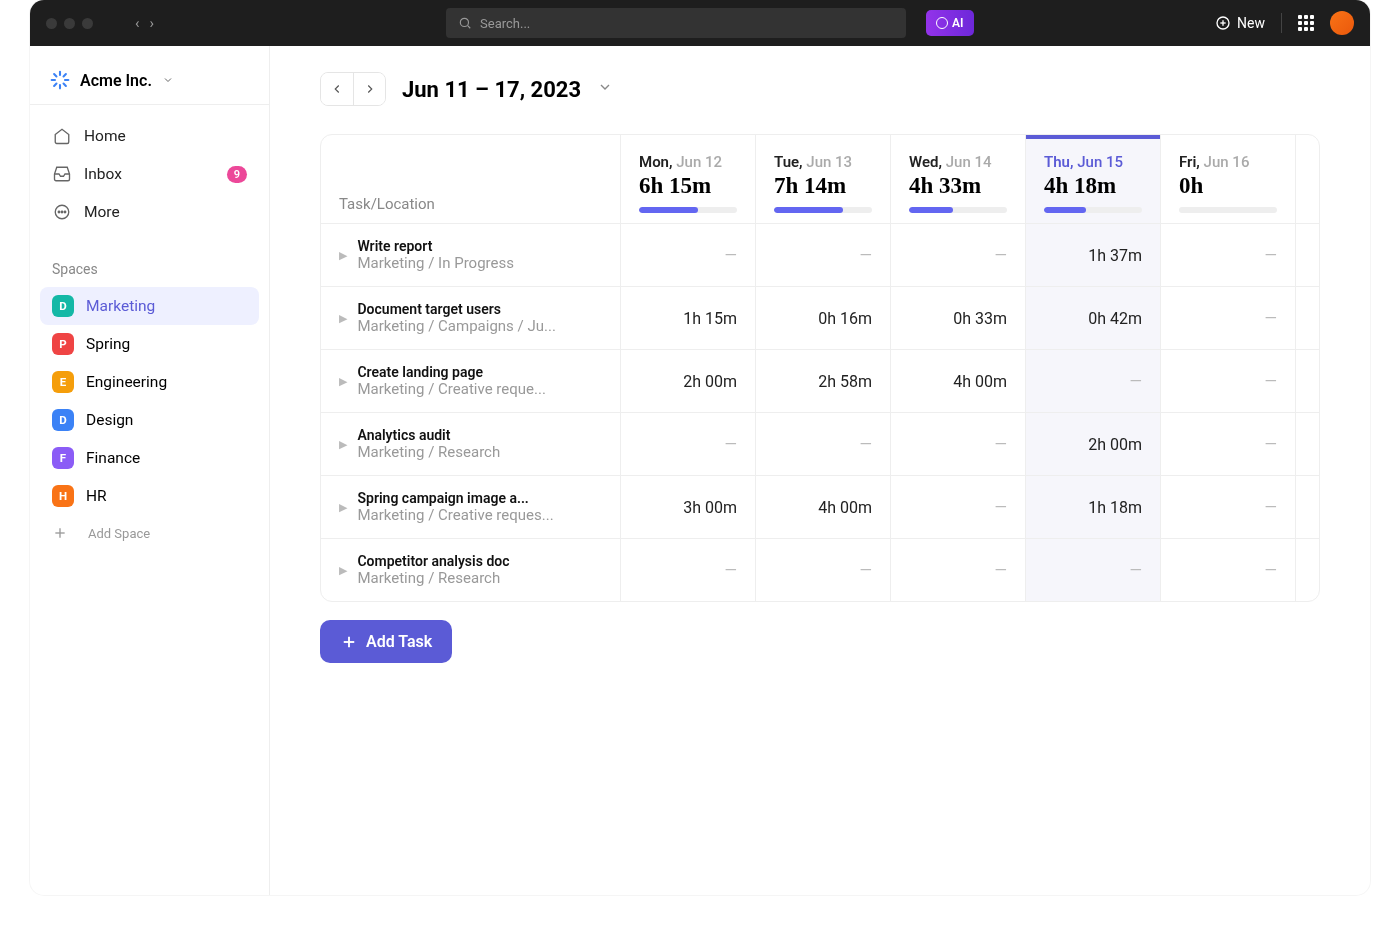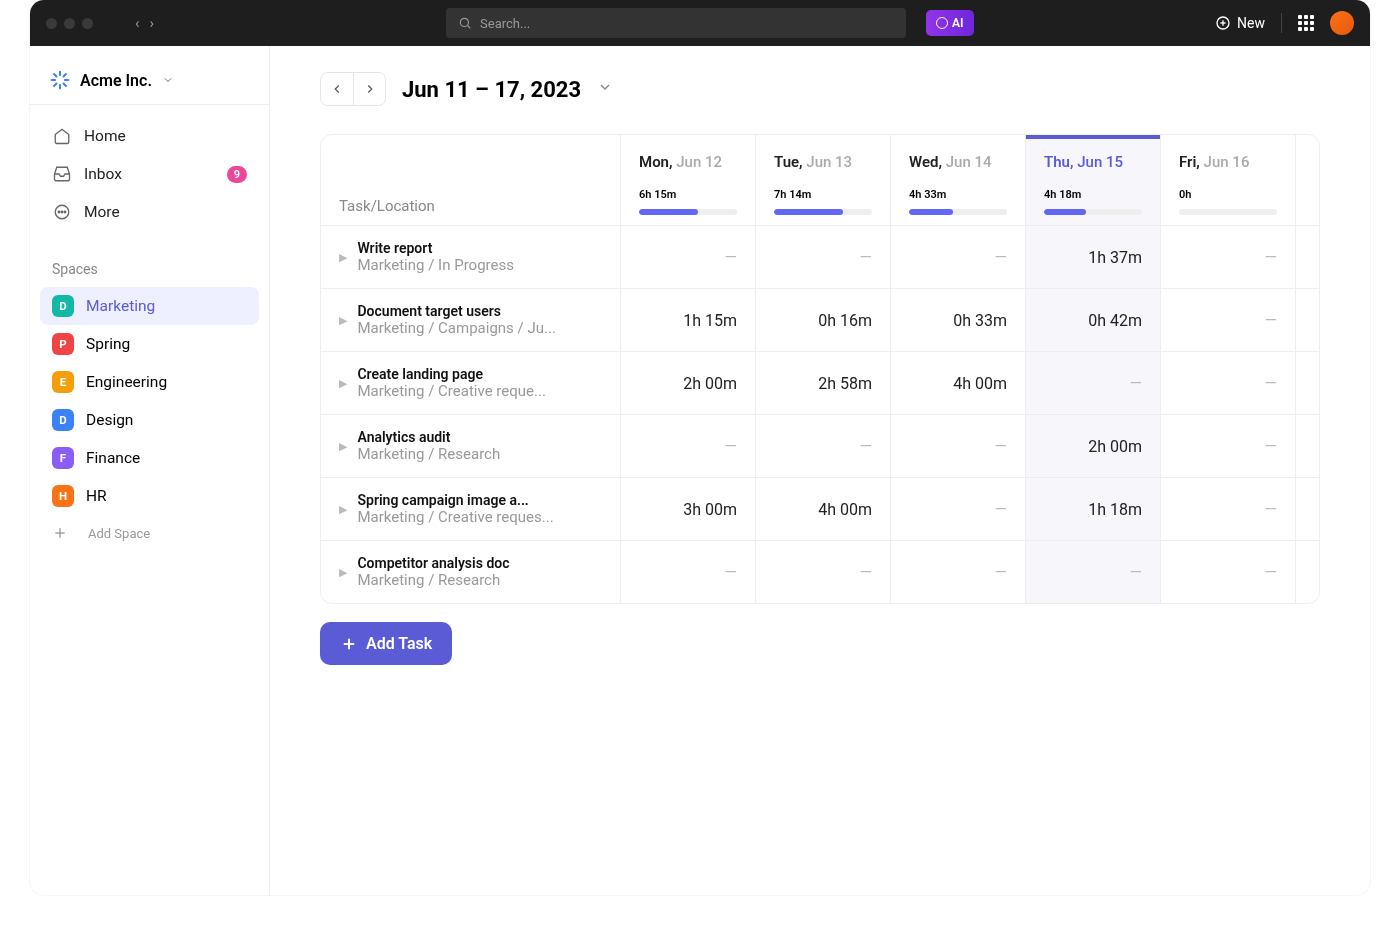--- a/index.html
+++ b/index.html
@@ -52,21 +52,21 @@
     .table { border:1px solid #eee; border-radius:12px; overflow:hidden; }
     .thead { display:flex; }
     .th { padding:18px 18px 10px; border-right:1px solid #eee; }
     .th.task { width:300px; display:flex; align-items:flex-end; color:#888; font-size:15px; }
     .th.day { width:135px; }
     .th.day.active { background:#f6f6fb; position:relative; }
     .th.day.active::before { content:''; position:absolute; top:0; left:0; right:0; height:4px; background:#5b5bd6; }
     .dayname { font-size:15px; font-weight:600; color:#222; }
     .dayname .dim { color:#aaa; font-weight:500; }
     .th.day.active .dayname, .th.day.active .dayname .dim { color:#5b5bd6; }
-    .daytime { font-size:11px; font-weight:600; margin-top:17px; }
+    .daytime { font-size:23px; font-weight:600; margin-top:2px;font-family:Liberation Serif, serif; }
     .bar { height:6px; background:#eee; border-radius:3px; margin-top:8px; overflow:hidden; }
     .bar i { display:block; height:100%; background:#6366f1; border-radius:3px; }
     
     .trow { display:flex; border-top:1px solid #eee; }
     .td { border-right:1px solid #eee; padding:14px 18px; }
     .td.task { width:300px; display:flex; align-items:center; gap:10px; overflow:hidden; }
     .td.day { width:135px; text-align:right; font-size:16px; color:#222; display:flex; align-items:center; justify-content:flex-end; }
     .td.day.active { background:#f6f6fb; }
     .td.day .dash { color:#bbb; }
     .caret { color:#bbb; font-size:11px; cursor:pointer; }

